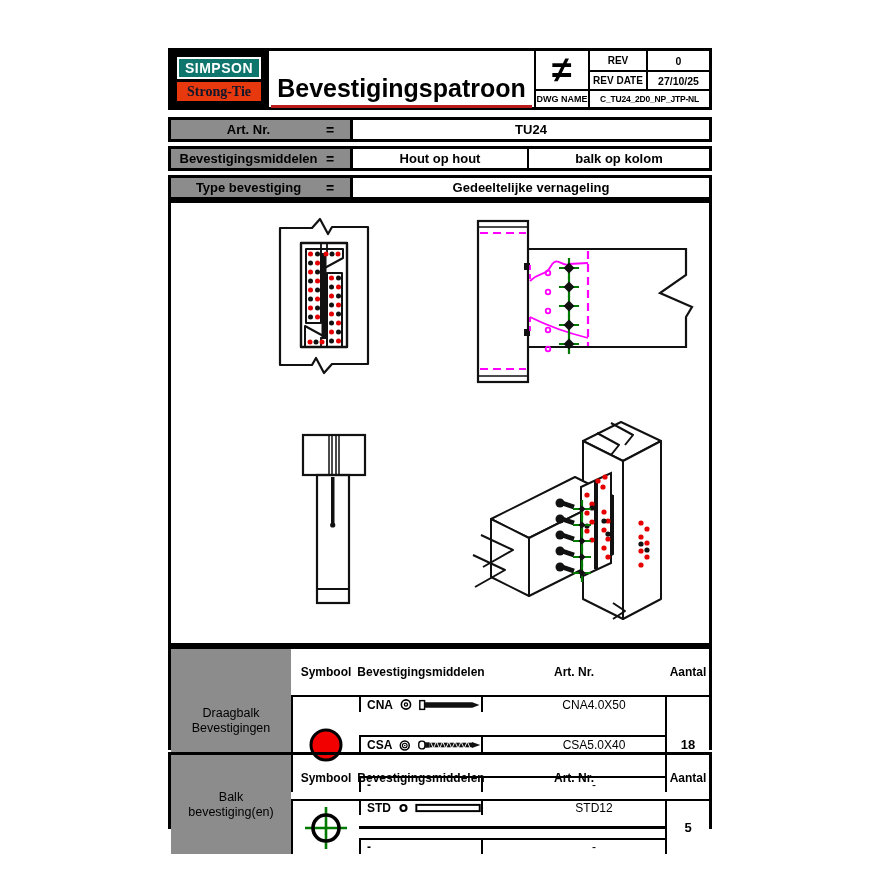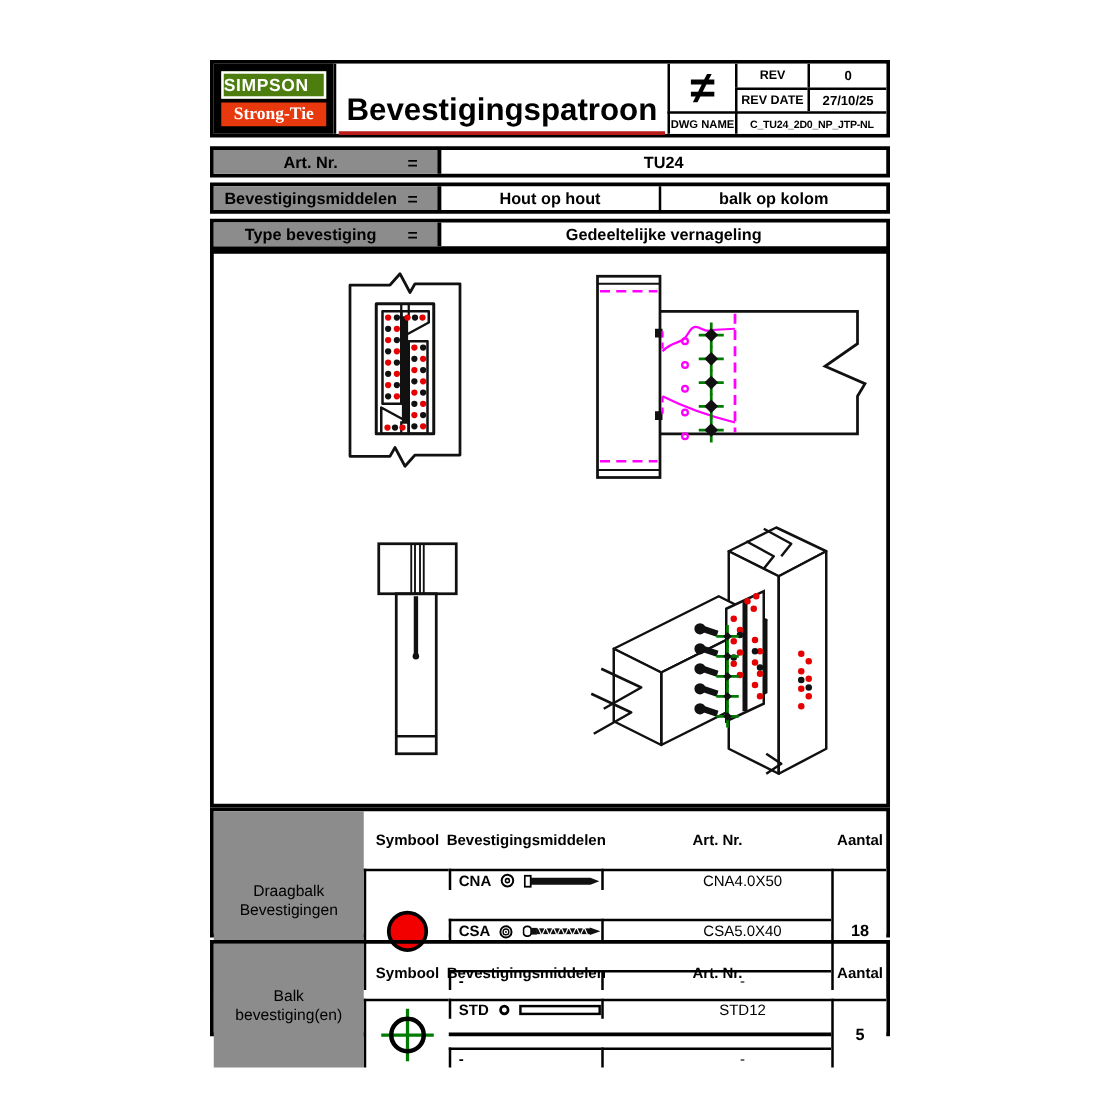--- a/index.html
+++ b/index.html
@@ -9,23 +9,23 @@
   .abs{position:absolute;}
 
   
   .header-grid{position:absolute;left:168px;top:48px;width:544px;height:62px;
     border:3px solid #000;display:grid;
     grid-template-columns:96px 1fr 54px 58px 63px;grid-template-rows:19px 19px 1fr;}
   .hc{display:flex;align-items:center;justify-content:center;background:#fff;}
   .b-l{border-left:2px solid #000;} .b-t{border-top:2px solid #000;}
   .logo-cell{grid-column:1;grid-row:1/4;background:#000;display:flex;flex-direction:column;
     justify-content:center;gap:3px;padding:4px 6px;}
-  .logo-simpson{border:2px solid #fff;background:#4d7c0f;color:#fff;font-weight:bold;
-    font-size:14px;letter-spacing:.5px;line-height:18px;}
-  .logo-strongtie{background:#e8380d;color:#ffffff;font-weight:bold;font-size:14px;text-align:center;
+  .logo-simpson{border:2px solid #fff;background:#0f766e;color:#fff;font-weight:bold;
+    font-size:14px;text-align:center;letter-spacing:.5px;line-height:18px;}
+  .logo-strongtie{background:#e8380d;color:#0f172a;font-weight:bold;font-size:14px;text-align:center;
     font-family:"Liberation Serif",serif;line-height:19px;}
   .title-cell{grid-column:2;grid-row:1/4;}
   .sheet-title{font-size:25px;font-weight:bold;border-bottom:3px solid #b91c1c;padding:0 6px 2px;margin-top:23px;}
   .proj-cell{grid-column:3;grid-row:1/3;font-size:36px;font-weight:bold;line-height:30px;}
   .small-lbl{font-size:10px;font-weight:bold;}
   .small-val{font-size:10.5px;font-weight:bold;}
   .dwg-lbl{grid-column:3;grid-row:3;font-size:9px;font-weight:bold;}
   .dwg-val{grid-column:4/6;grid-row:3;font-size:8.5px;font-weight:bold;letter-spacing:-.2px;}
 
   

